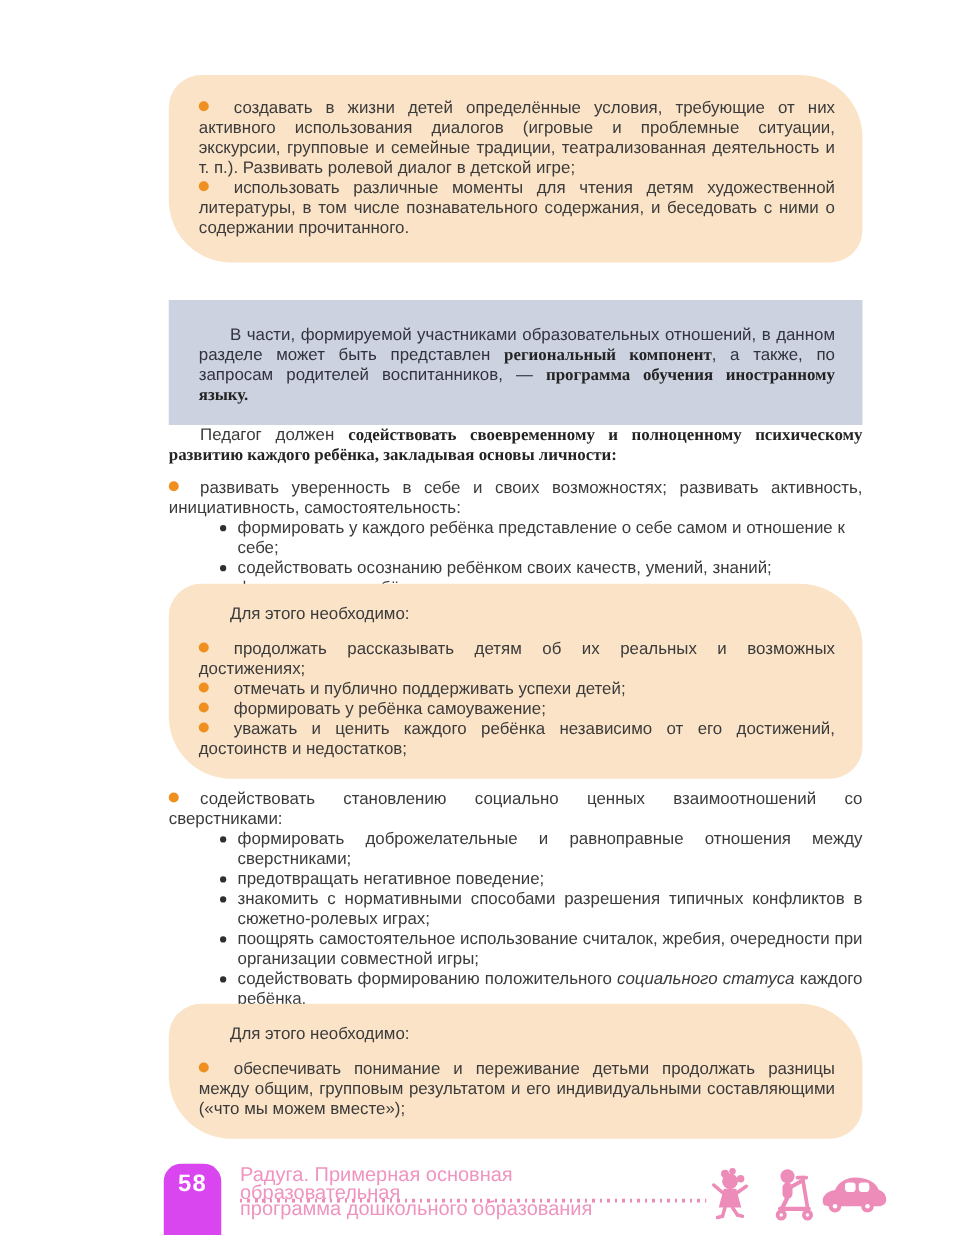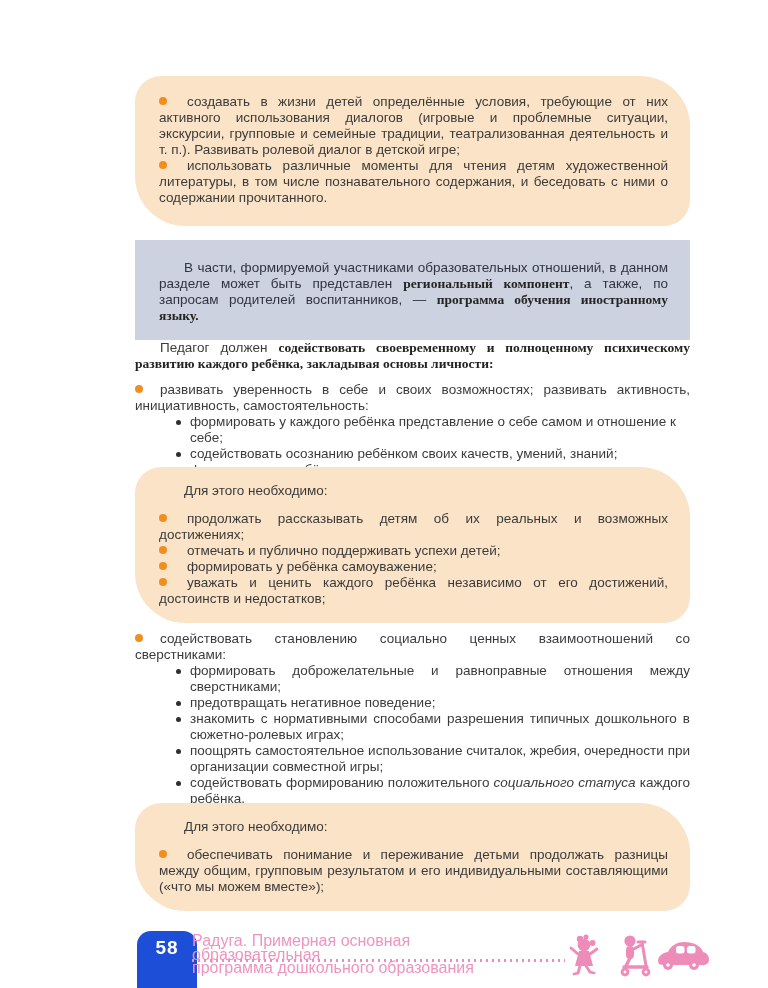--- a/index.html
+++ b/index.html
@@ -39,42 +39,42 @@
   ul.subs li{position:relative;padding-left:55px;}
   .sdot{
     position:absolute;left:41px;top:5.5px;
     width:5px;height:5px;border-radius:50%;background:#2f2f2f;
   }
   .mt4{margin-top:4px;}
   .mt6{margin-top:12px;}
   .mt10{margin-top:10px;}
   
   .page-tab{
-    left:137px;top:931px;width:60px;height:57px;
-    background:#1d4ed8;border-radius:14px 14px 0 0;
+    left:131px;top:931px;width:46px;height:57px;
+    background:#d946ef;border-radius:14px 14px 0 0;
     text-align:center;
   }
   .page-num{
     color:#ffffff;font-weight:bold;font-size:19px;line-height:19px;
     display:inline-block;margin-top:7px;letter-spacing:1px;
   }
   .footer-caption{
     left:192px;top:934px;width:330px;
     color:#ef94c0;font-size:16px;line-height:13.5px;
   }
   .dotted-row{
     left:192px;top:959px;width:373px;height:3px;
     background:repeating-linear-gradient(90deg,#ed8bb9 0 2px,transparent 2px 6px);
   }
   .footer-icons{left:558px;top:932px;width:152px;height:46px;}
 </style>
 </head>
 <body>
 
-<div class="abs col peach box" style="top:76px;min-height:150px;">
+<div class="abs col peach box" style="top:60px;min-height:150px;">
   <p class="obullet just"><span class="odot"></span><span>создавать в жизни детей определённые условия, требующие от них активного использования диалогов (игровые и проблемные ситуации, экскурсии, групповые и семейные традиции, театрализованная деятельность и т. п.). Развивать ролевой диалог в детской игре;</span></p>
   <p class="obullet just"><span class="odot"></span><span>использовать различные моменты для чтения детям художественной литературы, в том числе познавательного содержания, и беседовать с ними о содержании прочитанного.</span></p>
 </div>
 
 <div class="abs col note" style="top:240px;min-height:88px;">
   <p class="just indent"><span>В части, формируемой участниками образовательных отношений, в данном разделе может быть представлен </span><b>региональный компонент</b><span>, а также, по запросам родителей воспитанников, — </span><b>программа обучения иностранному языку.</b></p>
 </div>
 
 <div class="abs col" style="top:340px;">
   <p class="just indent"><span>Педагог должен </span><b>содействовать своевременному и полноценному психическому развитию каждого ребёнка, закладывая основы личности:</b></p>
@@ -94,21 +94,21 @@
     <p class="obullet just"><span class="odot"></span><span>формировать у ребёнка самоуважение;</span></p>
     <p class="obullet just"><span class="odot"></span><span>уважать и ценить каждого ребёнка независимо от его достижений, достоинств и недостатков;</span></p>
   </div>
 </div>
 
 <div class="abs col" style="top:631px;">
   <p class="obullet just"><span class="odot"></span><span>содействовать становлению социально ценных взаимоотношений со сверстниками:</span></p>
   <ul class="subs mt4">
     <li class="just"><span class="sdot"></span><span>формировать доброжелательные и равноправные отношения между сверстниками;</span></li>
     <li class="just"><span class="sdot"></span><span>предотвращать негативное поведение;</span></li>
-    <li class="just"><span class="sdot"></span><span>знакомить с нормативными способами разрешения типичных дошкольного в сюжетно-ролевых играх;</span></li>
+    <li class="just"><span class="sdot"></span><span>знакомить с нормативными способами разрешения типичных конфликтов в сюжетно-ролевых играх;</span></li>
     <li class="just"><span class="sdot"></span><span>поощрять самостоятельное использование считалок, жребия, очередности при организации совместной игры;</span></li>
     <li class="just"><span class="sdot"></span><span>содействовать формированию положительного </span><i>социального статуса</i><span> каждого ребёнка.</span></li>
   </ul>
 </div>
 
 <div class="abs col peach box" style="top:803px;min-height:102px;padding-top:16px;">
   <p class="indent">Для этого необходимо:</p>
   <p class="obullet just mt6"><span class="odot"></span><span>обеспечивать понимание и переживание детьми продолжать разницы между общим, групповым результатом и его индивидуальными составляющими («что мы можем вместе»);</span></p>
 </div>
 

